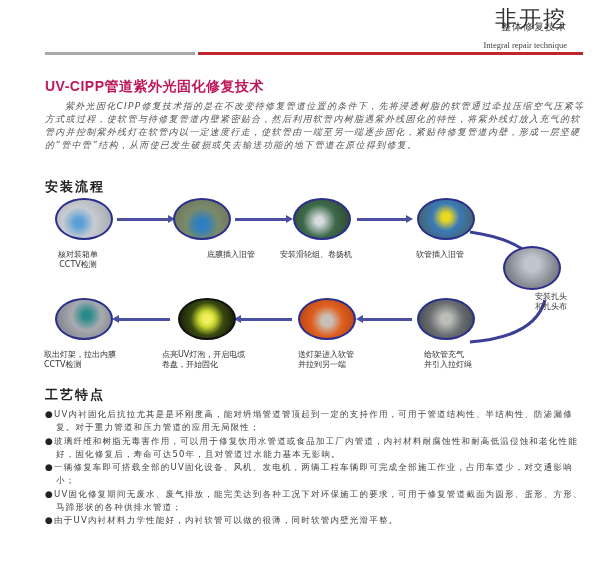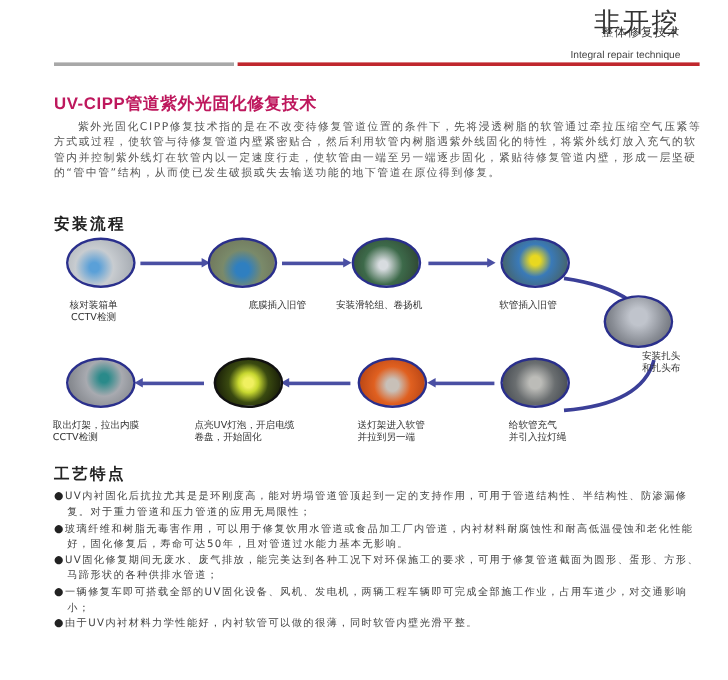--- a/index.html
+++ b/index.html
@@ -1,23 +1,23 @@
 <!DOCTYPE html>
 <html><head>
 <meta charset="utf-8">
 <style>
   html, body { margin:0; padding:0; }
   body { width:607px; height:567px; background:#ffffff; position:relative; overflow:hidden; font-family:"DejaVu Sans", sans-serif; color:#333; }
   .hdr-title { position:absolute; right:40px; top:4px; font-size:22px; color:#333; letter-spacing:2px; }
   .hdr-sub { position:absolute; right:40px; top:20px; font-size:10px; color:#333; letter-spacing:1px; }
-  .hdr-en { position:absolute; right:40px; top:40px; font-size:8.5px; color:#444; font-family:Liberation Sans, sans-serif; }
+  .hdr-en { position:absolute; right:40px; top:40px; font-size:8.5px; color:#444; font-family:Liberation Serif, serif; }
   .rule-gray { position:absolute; left:45px; top:52px; width:150px; height:3px; background:#a8a8a8; }
   .rule-red { position:absolute; left:198px; top:52px; width:385px; height:3px; background:#c0272d; }
   .main-title { position:absolute; left:45px; top:78px; font-size:14px; font-weight:bold; color:#be185d; font-family:"Liberation Sans", sans-serif; letter-spacing:0.5px; }
-  .intro { position:absolute; left:45px; top:100px; width:540px; font-size:9px; line-height:13px; color:#555; letter-spacing:1.3px; text-indent:20px; }
+  .intro { position:absolute; left:45px; top:100px; width:540px; font-size:9px; line-height:13px; color:#555; letter-spacing:1.3px; text-indent:20px;font-style:italic; }
   .sec-title { position:absolute; font-size:13px; font-weight:bold; color:#222; letter-spacing:2px; }
   .oval { position:absolute; width:58px; height:42px; border-radius:50%; border:2px solid #2a2f8c; box-sizing:border-box; overflow:hidden; }
   .cap { position:absolute; font-size:8px; line-height:10px; color:#333; white-space:nowrap; }
   .arrow { position:absolute; height:3px; background:#4a4fa3; }
   .arrow.r::after { content:""; position:absolute; right:-6px; top:-3px; border-left:7px solid #4a4fa3; border-top:4.5px solid transparent; border-bottom:4.5px solid transparent; }
   .arrow.l::before { content:""; position:absolute; left:-6px; top:-3px; border-right:7px solid #4a4fa3; border-top:4.5px solid transparent; border-bottom:4.5px solid transparent; }
   .features { position:absolute; left:45px; top:408px; width:545px; font-size:8.5px; line-height:13.3px; color:#444; letter-spacing:1.2px; }
   .feat { padding-left:11px; text-indent:-11px; }
   .bullet { color:#222; font-size:9px; }
 </style>
@@ -113,16 +113,16 @@
       <div>取出灯架，拉出内膜</div>
       <div>CCTV检测</div>
     </div>
 </div>
 
 <div class="sec-title" style="left:45px;top:386px;">工艺特点</div>
 
 <div class="features">
   <div class="feat"><span class="bullet">●</span><span>UV内衬固化后抗拉尤其是是环刚度高，能对坍塌管道管顶起到一定的支持作用，可用于管道结构性、半结构性、防渗漏修复。对于重力管道和压力管道的应用无局限性；</span></div>
   <div class="feat"><span class="bullet">●</span><span>玻璃纤维和树脂无毒害作用，可以用于修复饮用水管道或食品加工厂内管道，内衬材料耐腐蚀性和耐高低温侵蚀和老化性能好，固化修复后，寿命可达50年，且对管道过水能力基本无影响。</span></div>
+  <div class="feat"><span class="bullet">●</span><span>一辆修复车即可搭载全部的UV固化设备、风机、发电机，两辆工程车辆即可完成全部施工作业，占用车道少，对交通影响小；</span></div>
   <div class="feat"><span class="bullet">●</span><span>UV固化修复期间无废水、废气排放，能完美达到各种工况下对环保施工的要求，可用于修复管道截面为圆形、蛋形、方形、马蹄形状的各种供排水管道；</span></div>
-  <div class="feat"><span class="bullet">●</span><span>一辆修复车即可搭载全部的UV固化设备、风机、发电机，两辆工程车辆即可完成全部施工作业，占用车道少，对交通影响小；</span></div>
   <div class="feat"><span class="bullet">●</span><span>由于UV内衬材料力学性能好，内衬软管可以做的很薄，同时软管内壁光滑平整。</span></div>
 </div>
 
 </body></html>

